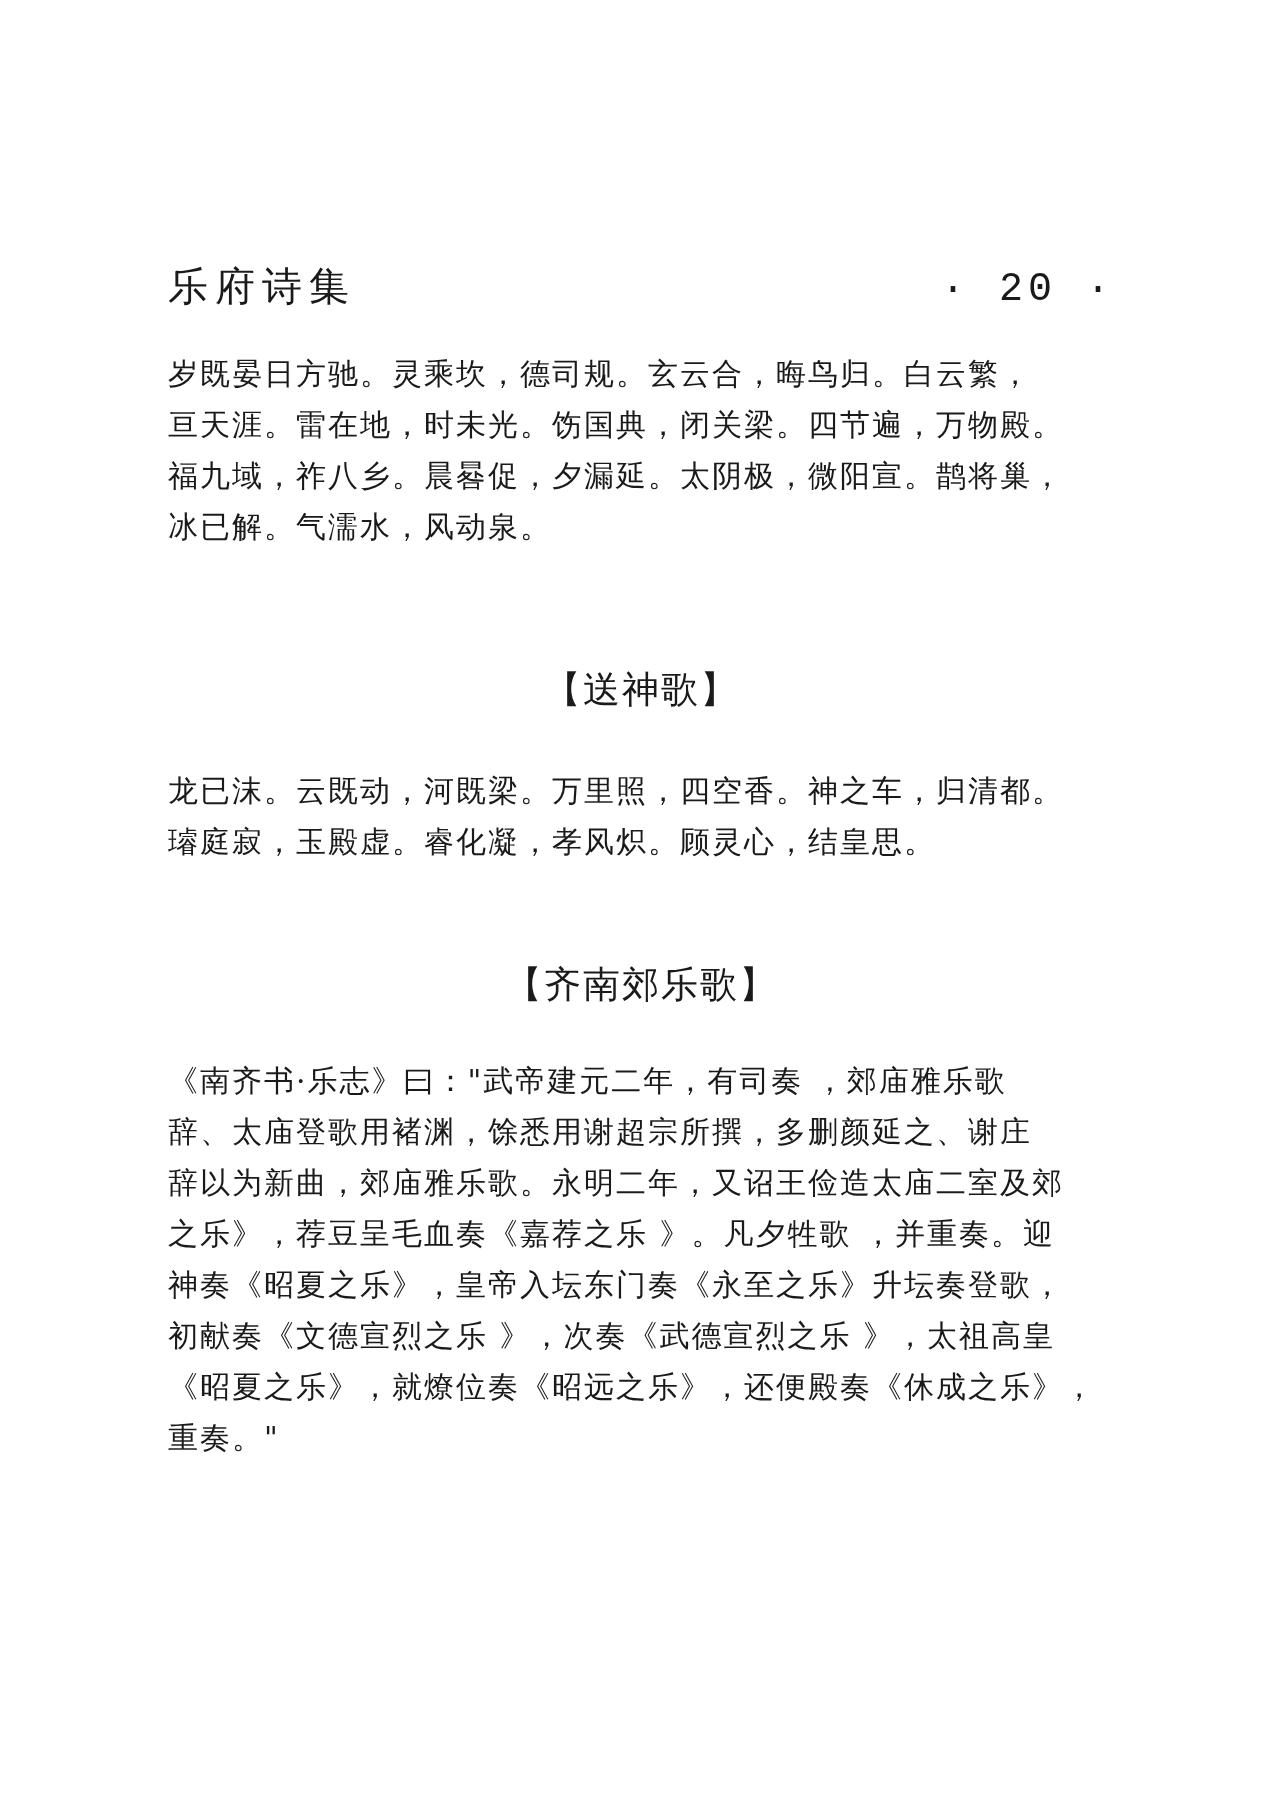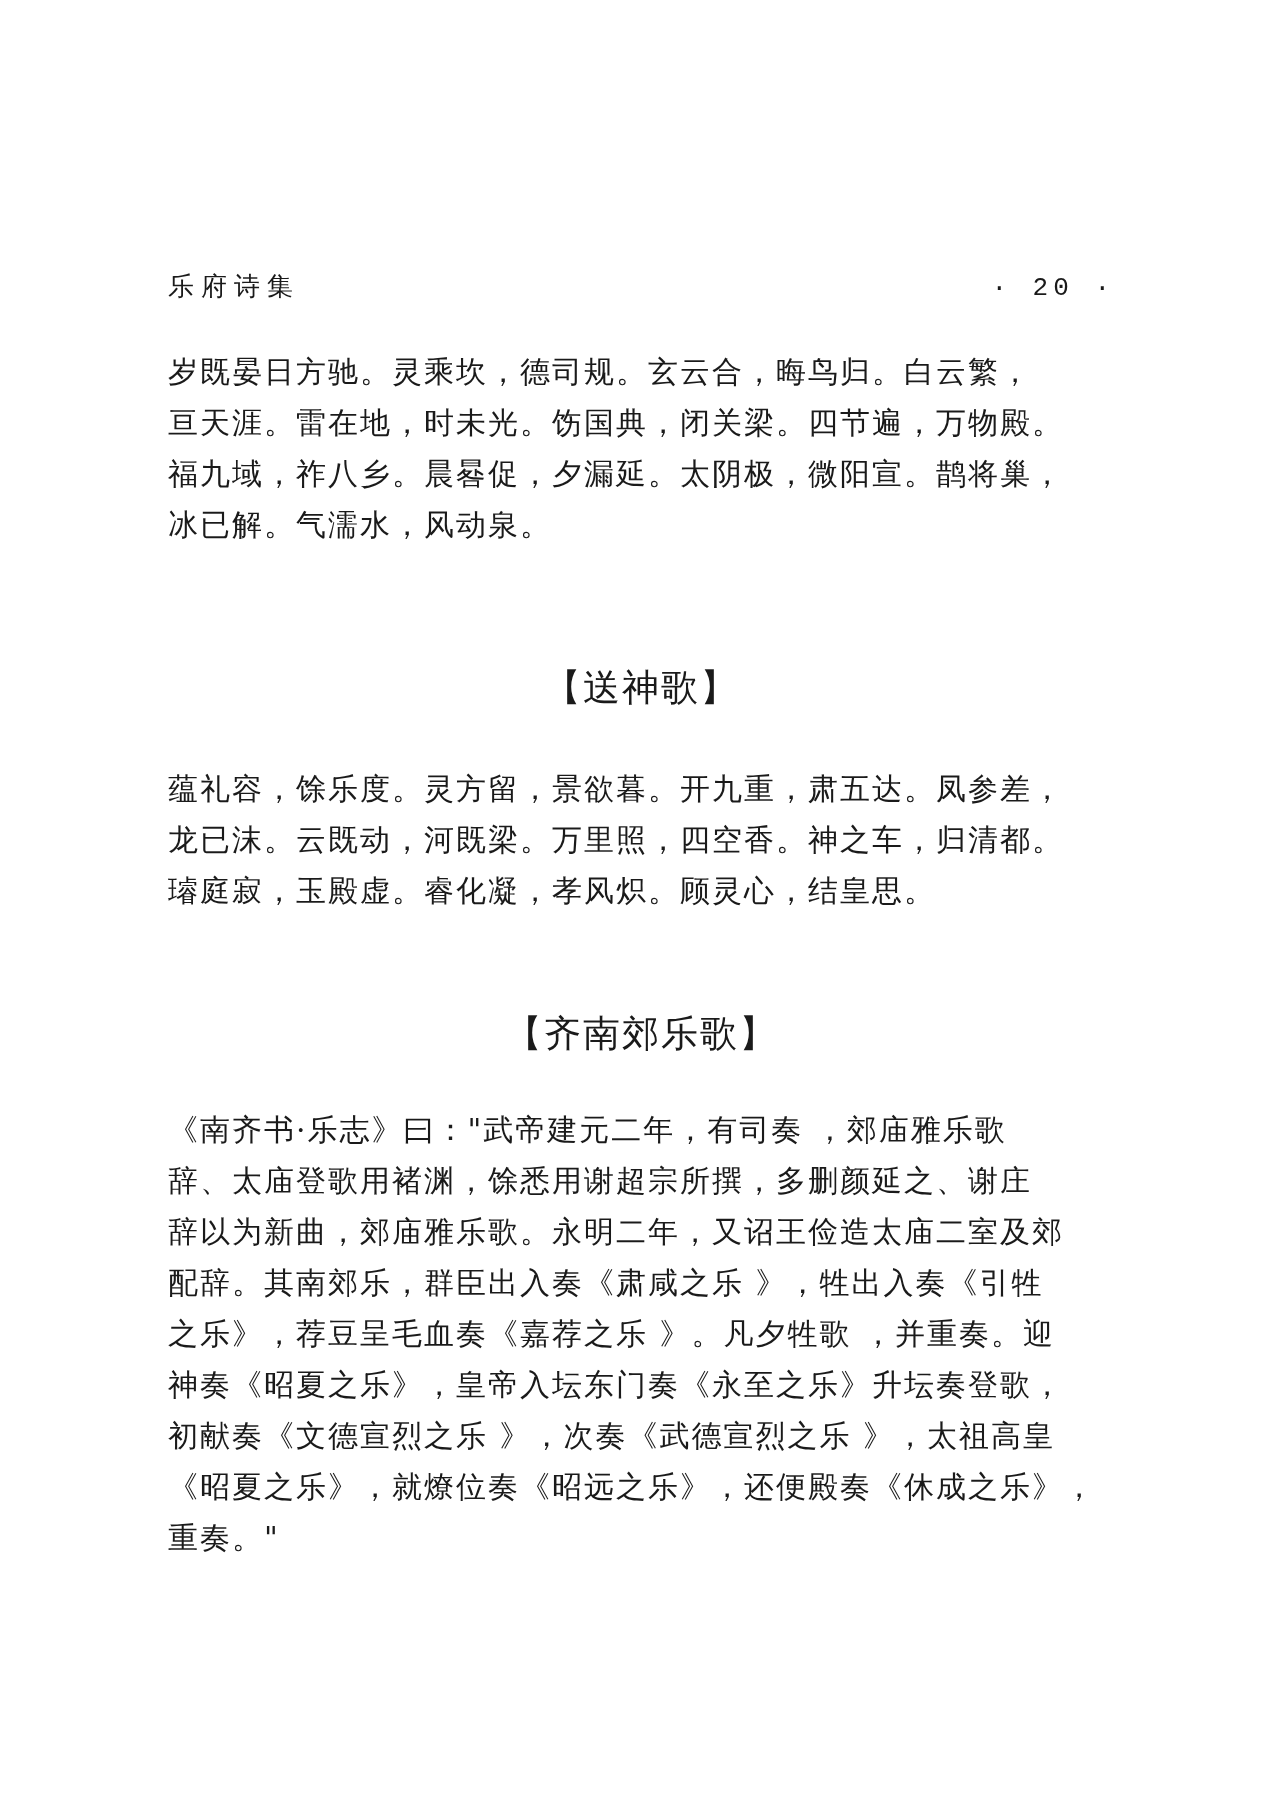--- a/index.html
+++ b/index.html
@@ -16,21 +16,21 @@
     padding: 265px 168px 0 168px;
     font-family: "DejaVu Serif", "Liberation Serif", serif;
     color: #1a1a1a;
     overflow: hidden;
   }
   .page-header {
     display: flex;
     justify-content: space-between;
     align-items: baseline;
     line-height: 42px;
-    font-size: 26px;
+    font-size: 40px;
   }
   .book-title {
     letter-spacing: 7px;
   }
   .page-number {
     letter-spacing: 5px;
     font-family: Liberation Mono, monospace;
   }
   .para {
     font-size: 30px;
@@ -67,32 +67,30 @@
   <div class="para para-1">
     <div class="line">岁既晏日方驰。灵乘坎，德司规。玄云合，晦鸟归。白云繁，</div>
     <div class="line">亘天涯。雷在地，时未光。饬国典，闭关梁。四节遍，万物殿。</div>
     <div class="line">福九域，祚八乡。晨晷促，夕漏延。太阴极，微阳宣。鹊将巢，</div>
     <div class="line">冰已解。气濡水，风动泉。</div>
   </div>
 
   <h2 class="section-heading heading-1">【送神歌】</h2>
 
   <div class="para para-2">
-    <div class="line">蕴礼容，馀乐度。灵方留，景欲暮。开九重，肃五达。凤参差，</div>
     <div class="line">龙已沫。云既动，河既梁。万里照，四空香。神之车，归清都。</div>
     <div class="line">璿庭寂，玉殿虚。睿化凝，孝风炽。顾灵心，结皇思。</div>
   </div>
 
   <h2 class="section-heading heading-2">【齐南郊乐歌】</h2>
 
   <div class="para para-3">
     <div class="line">《南齐书·乐志》曰："武帝建元二年，有司奏 ，郊庙雅乐歌</div>
     <div class="line">辞、太庙登歌用褚渊，馀悉用谢超宗所撰，多删颜延之、谢庄</div>
     <div class="line">辞以为新曲，郊庙雅乐歌。永明二年，又诏王俭造太庙二室及郊</div>
-    <div class="line">配辞。其南郊乐，群臣出入奏《肃咸之乐 》，牲出入奏《引牲</div>
     <div class="line">之乐》，荐豆呈毛血奏《嘉荐之乐 》。凡夕牲歌 ，并重奏。迎</div>
     <div class="line">神奏《昭夏之乐》，皇帝入坛东门奏《永至之乐》升坛奏登歌，</div>
     <div class="line">初献奏《文德宣烈之乐 》，次奏《武德宣烈之乐 》，太祖高皇</div>
     <div class="line">《昭夏之乐》，就燎位奏《昭远之乐》，还便殿奏《休成之乐》，</div>
     <div class="line">重奏。"</div>
   </div>
 
 </div>
 
 </body></html>

